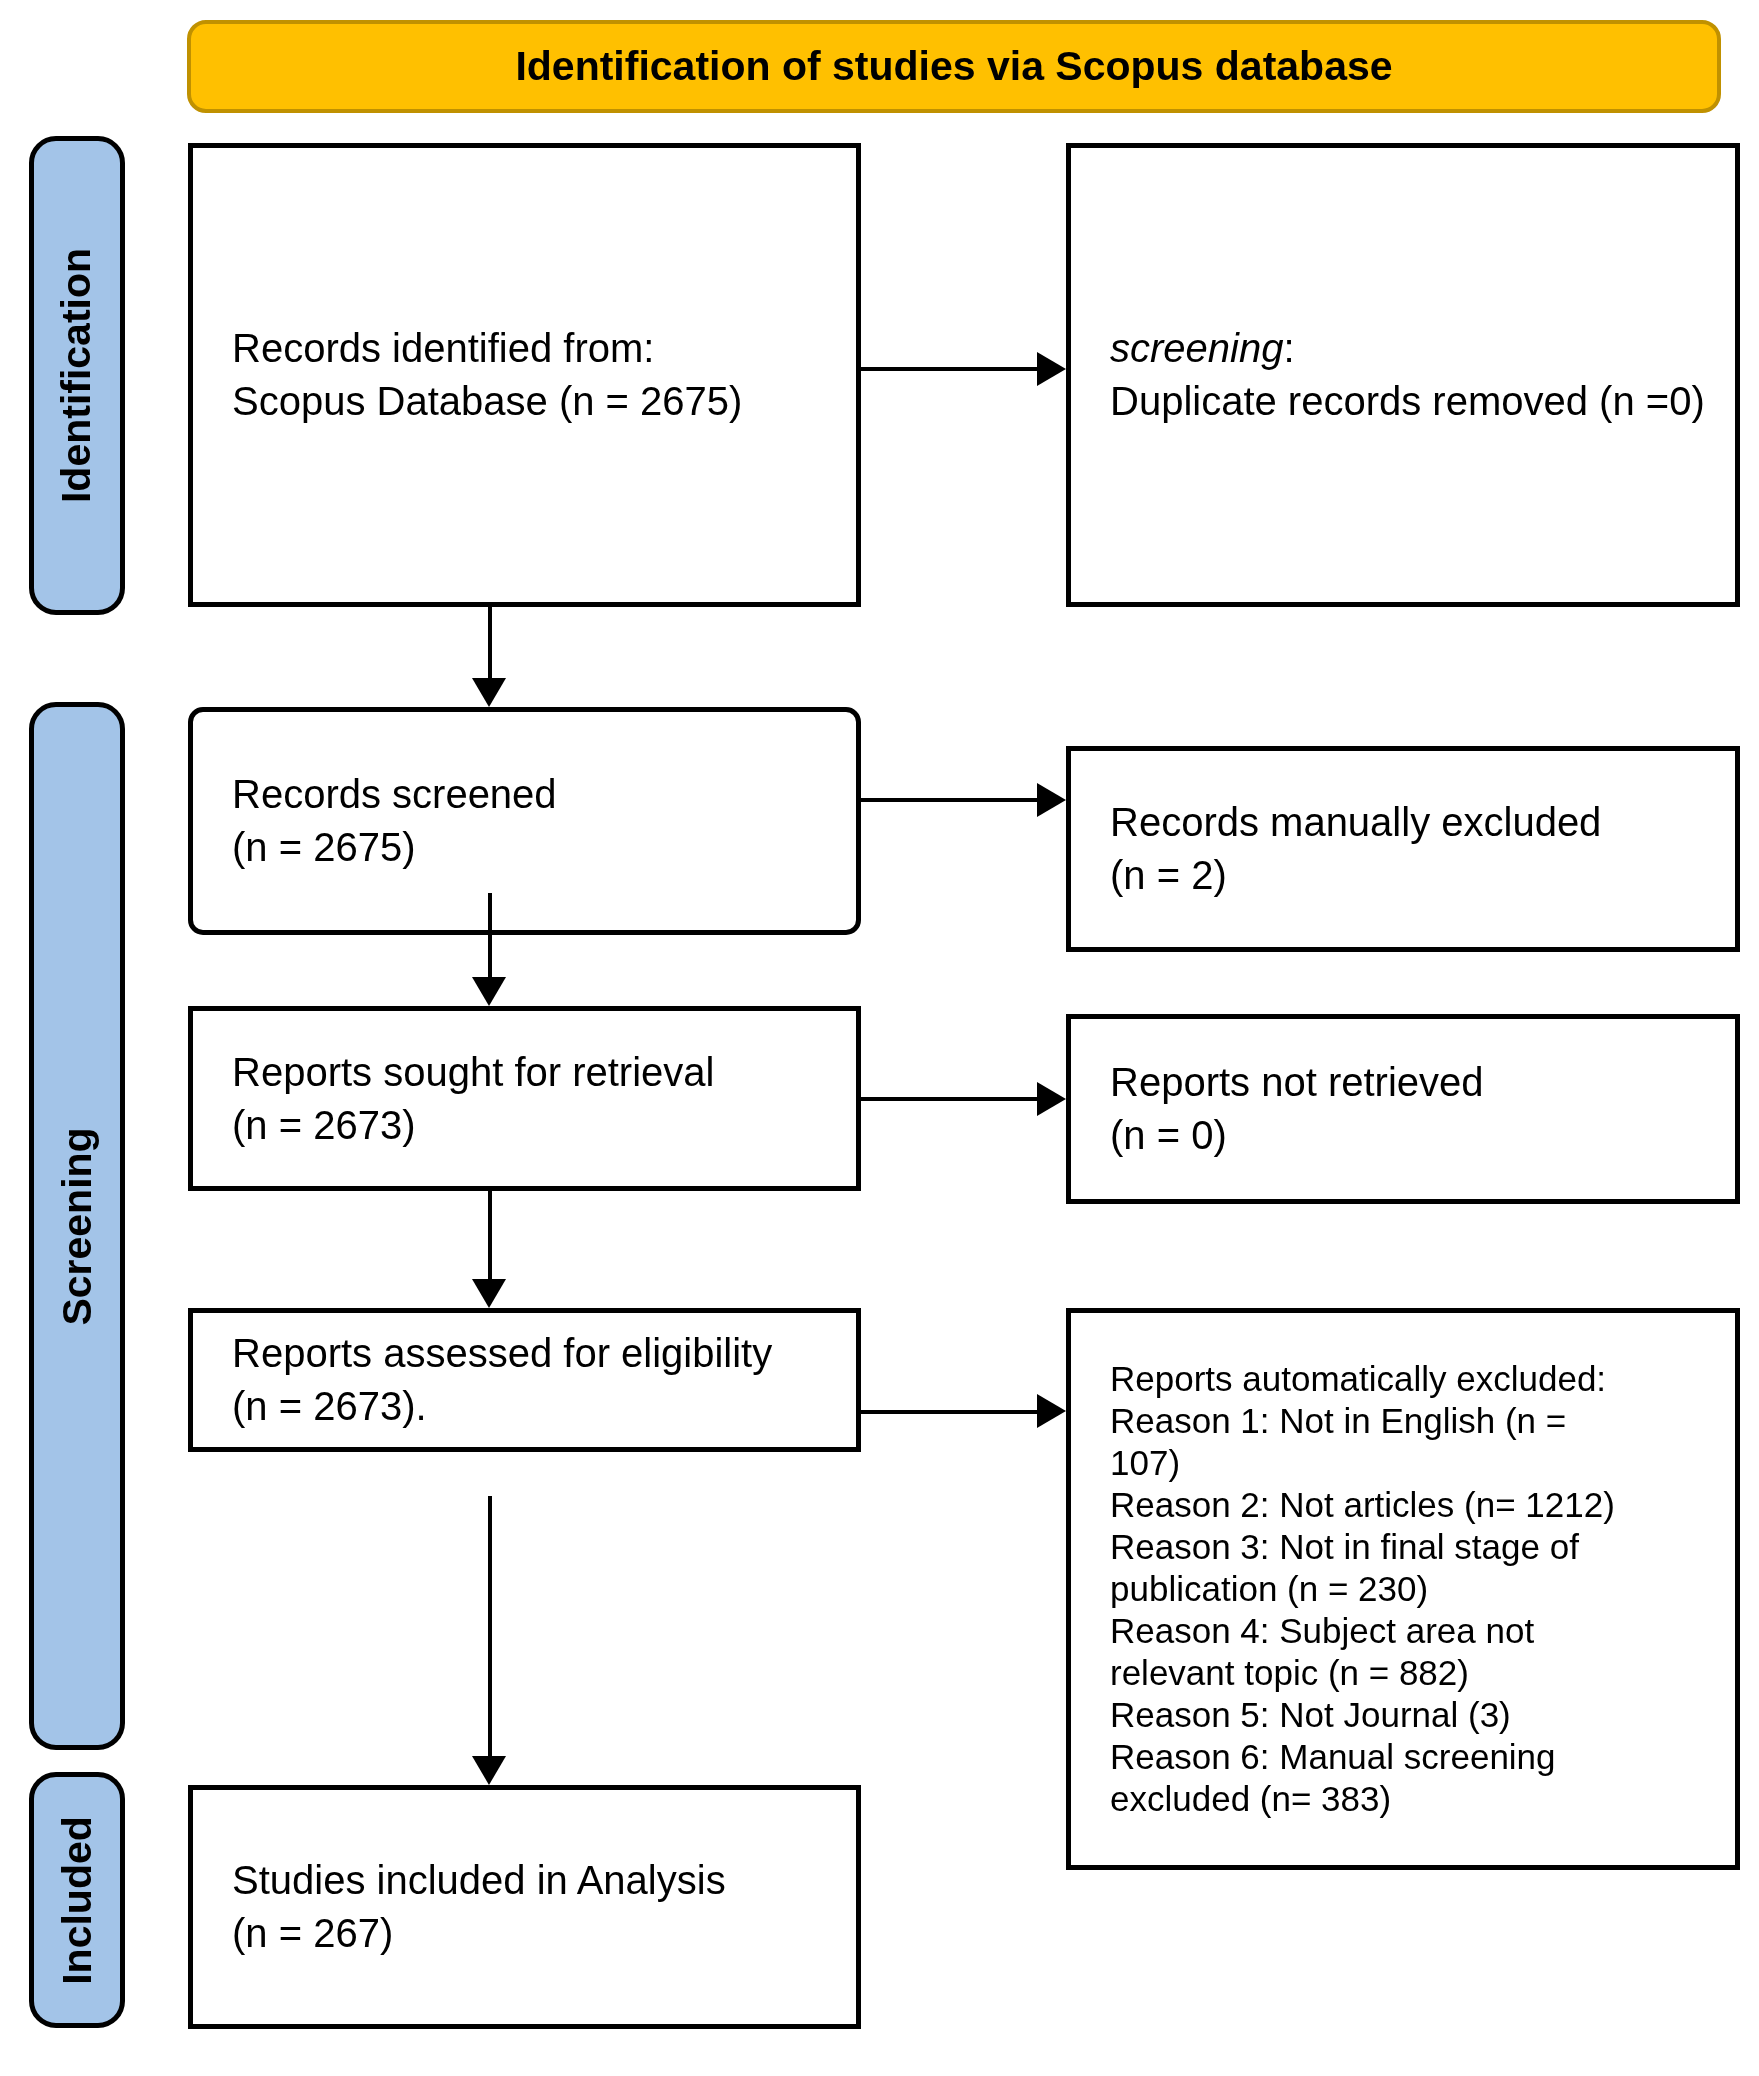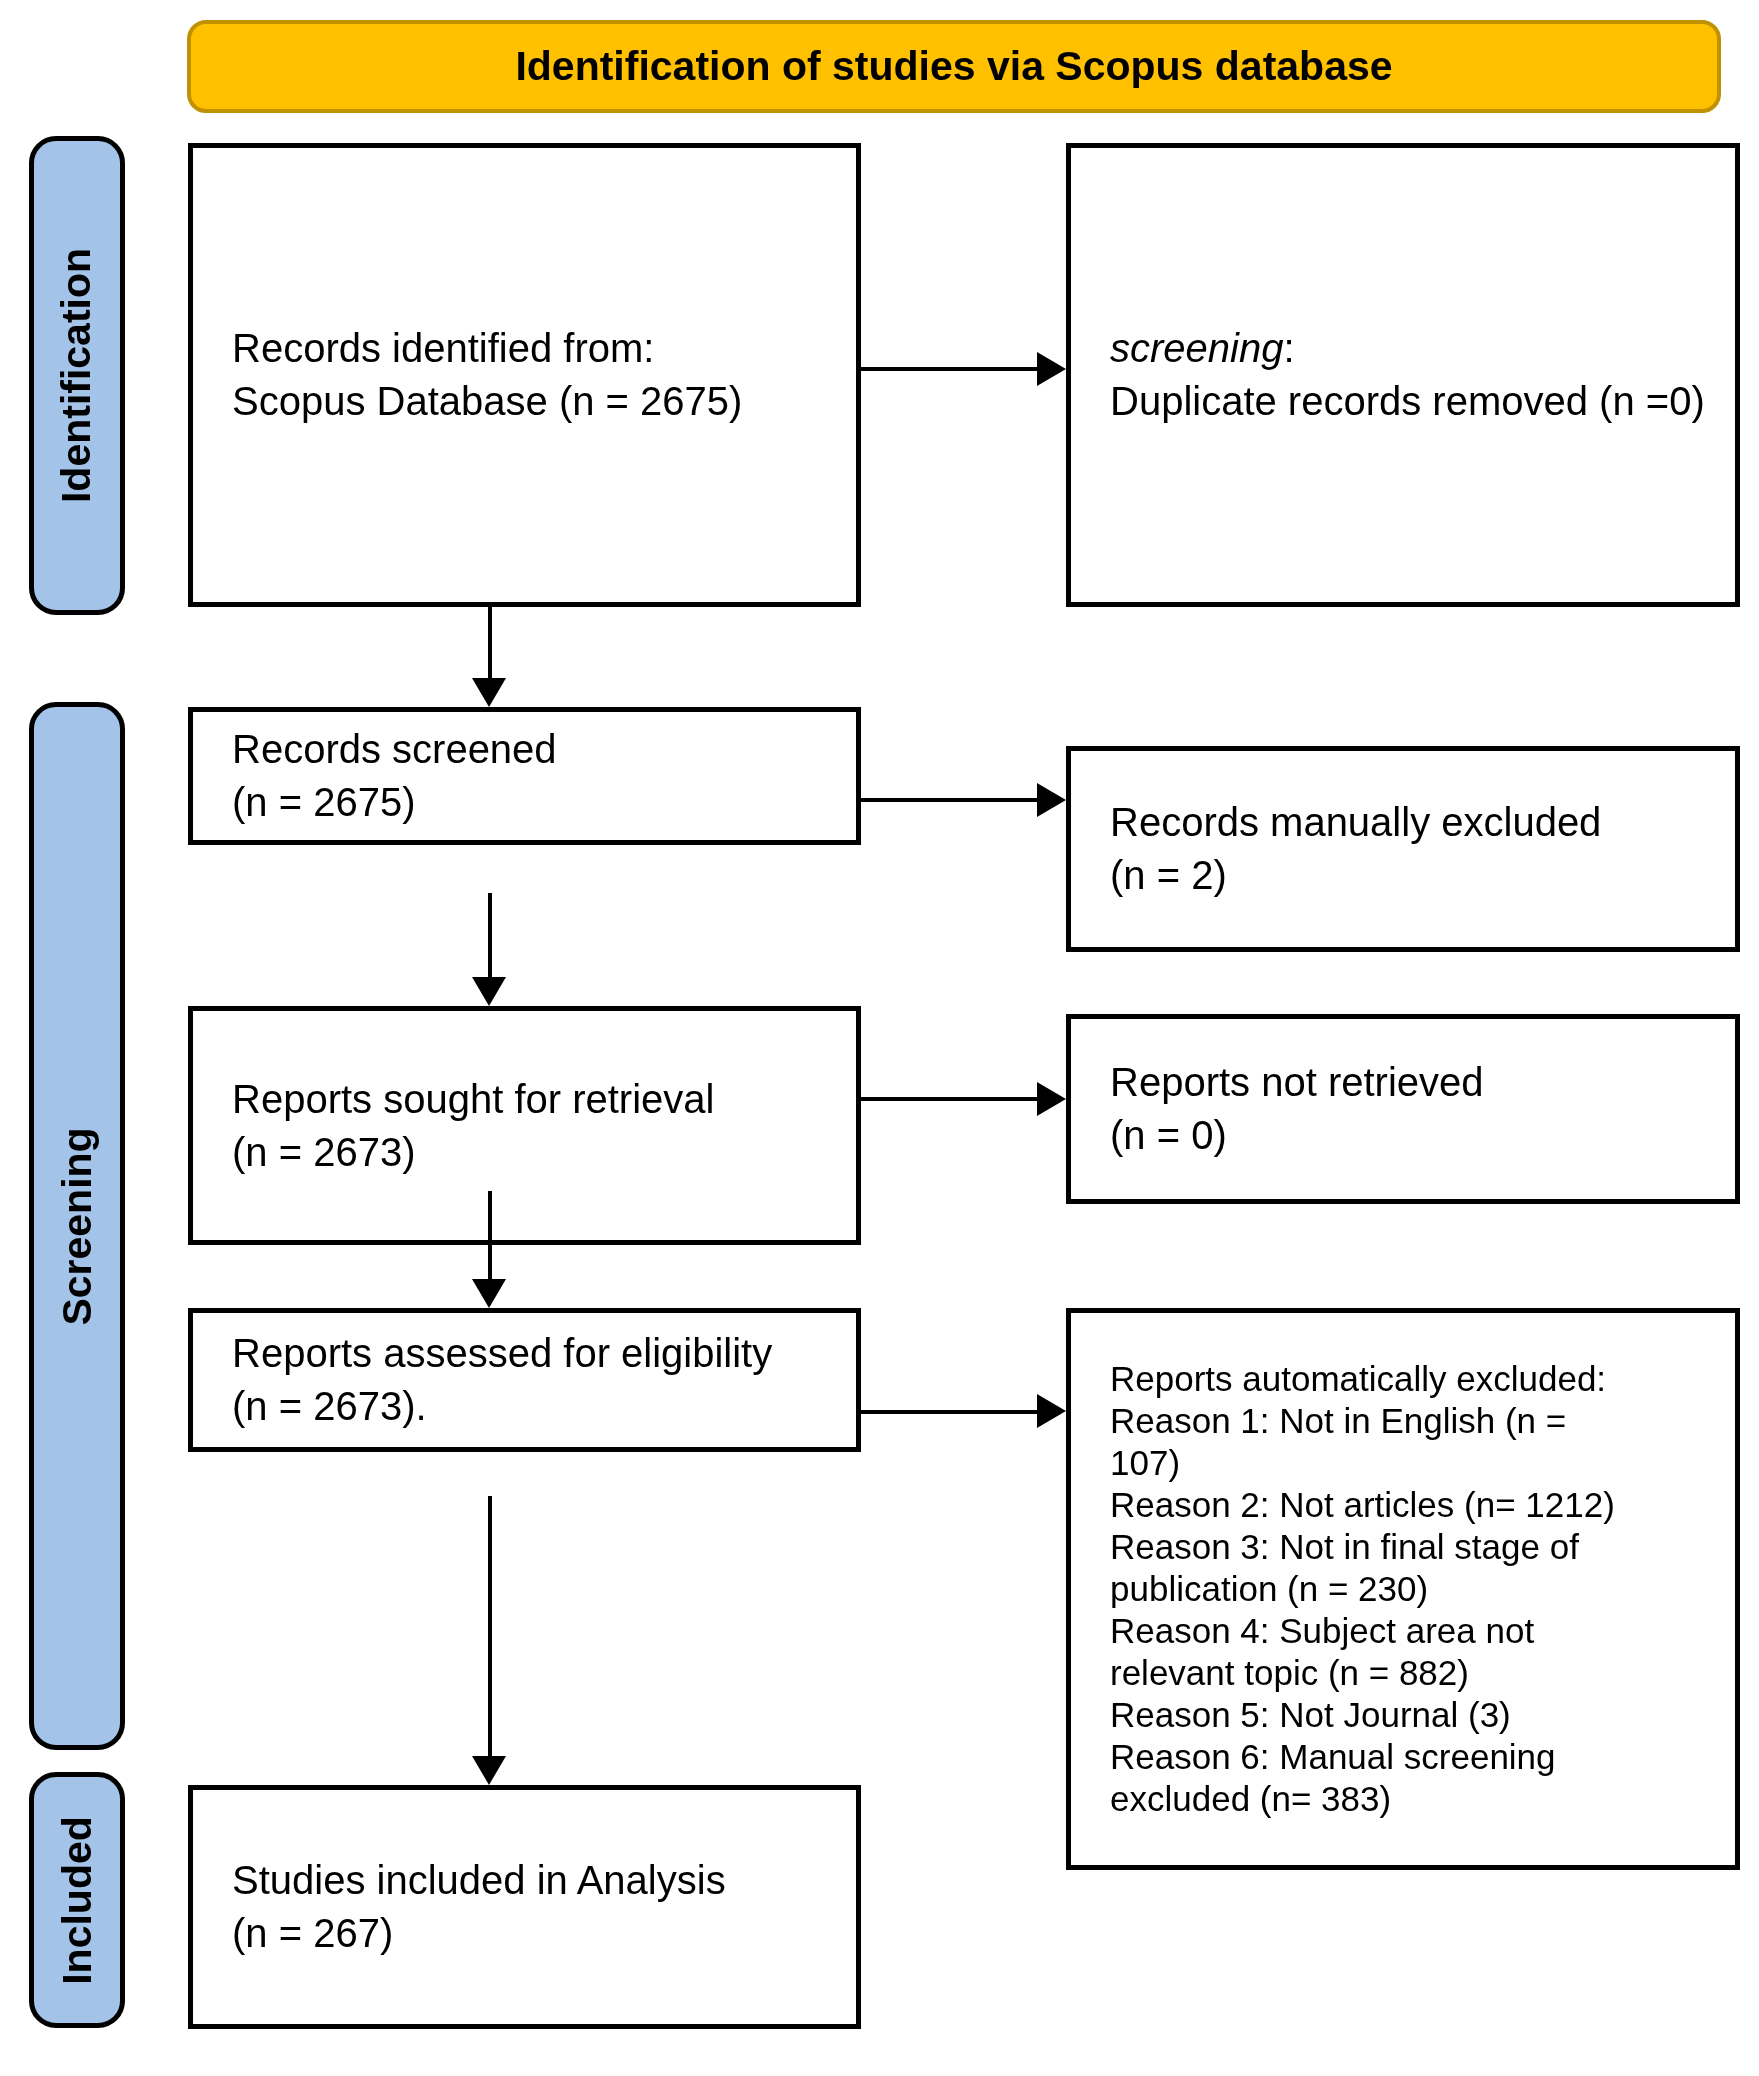--- a/index.html
+++ b/index.html
@@ -56,23 +56,23 @@
     display:flex;flex-direction:column;justify-content:center;
     padding-left:39px;padding-right:9px;
     font-size:40px;line-height:53px;
     overflow:hidden;
   }
   .box .line{white-space:nowrap;}
   .col-left{left:188px;width:673px;}
   .col-right{left:1066px;width:674px;}
   .box-records-identified{top:143px;height:464px;}
   .box-records-removed{top:143px;height:464px;}
-  .box-records-screened{top:707px;height:138px;}
+  .box-records-screened{top:707px;height:228px;border-radius:15px;}
   .box-records-manually-excluded{top:746px;height:206px;}
-  .box-reports-sought{top:1006px;height:239px;}
+  .box-reports-sought{top:1006px;height:185px;}
   .box-reports-not-retrieved{top:1014px;height:190px;}
   .box-reports-assessed{top:1308px;height:144px;}
   .box-reports-auto-excluded{top:1308px;height:562px;font-size:35px;line-height:42px;}
   .box-studies-included{top:1785px;height:244px;}
   
   .arrow{position:absolute;}
   .v-shaft{position:absolute;width:3.9px;background:var(--line-black);}
   .v-head{position:absolute;width:0;height:0;
     border-left:17px solid transparent;border-right:17px solid transparent;
     border-top:29px solid var(--line-black);}

